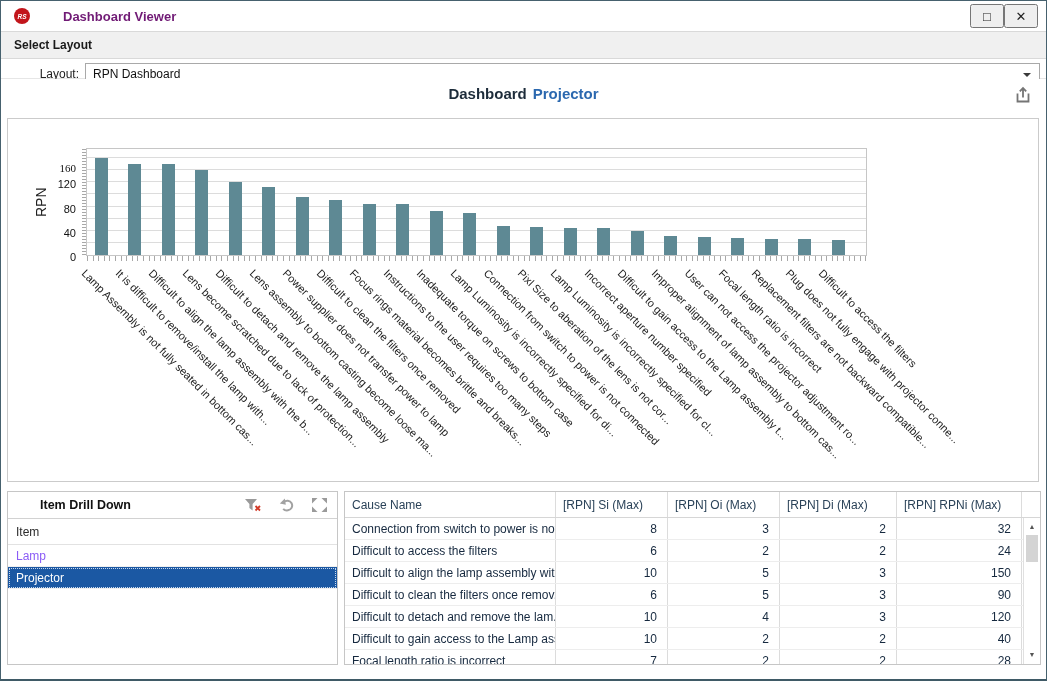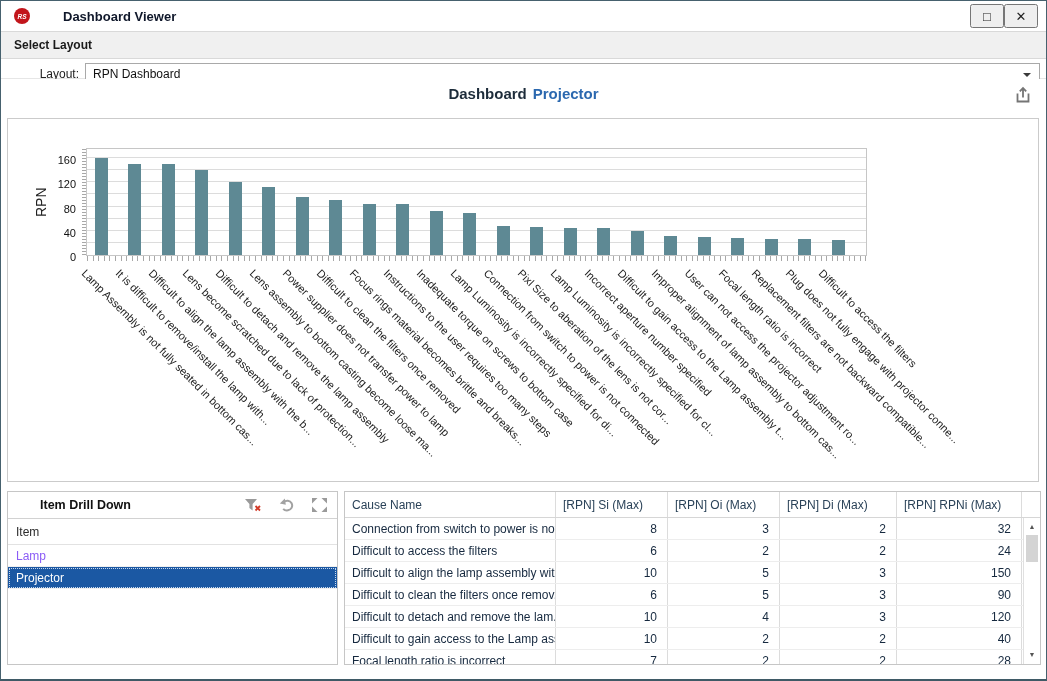--- a/index.html
+++ b/index.html
@@ -1,21 +1,21 @@
 <!DOCTYPE html>
 <html><head>
 <meta charset="utf-8">
 <style>
   html,body{margin:0;padding:0;background:#888;}
   *{box-sizing:border-box;font-family:"Liberation Sans",sans-serif;}
   .window{position:relative;width:1047px;height:681px;background:#fff;border:1px solid #46616e;border-bottom:2px solid #3f5a66;overflow:hidden;}
   
   .titlebar{height:30px;display:flex;align-items:center;padding:0 8px 0 13px;background:#fff;}
   .logo{width:16px;height:16px;border-radius:50%;background:#c2151b;color:#fff;display:flex;align-items:center;justify-content:center;font-size:6.5px;font-weight:bold;font-style:italic;}
-  .win-title{margin-left:8px;font-size:13px;font-weight:bold;color:#0f172a;padding-left:25px;}
+  .win-title{margin-left:8px;font-size:13px;font-weight:bold;color:#701a75;padding-left:25px;}
   .win-controls{margin-left:auto;display:flex;}
   .win-btn{width:34px;height:24px;display:flex;align-items:center;justify-content:center;font-size:13px;color:#222;cursor:default;}
   
   .band{height:28px;background:#f0f0f0;border-top:1px solid #d9d9d9;border-bottom:1px solid #d9d9d9;display:flex;align-items:center;padding-left:13px;font-size:12px;font-weight:bold;color:#1a1a1a;}
   
   .layout-row{position:relative;height:20px;border-bottom:1px solid #e6e6e6;background:#fff;}
   .layout-label{position:absolute;left:0;top:8px;width:78px;text-align:right;font-size:12px;color:#222;}
   .combo{position:absolute;left:84px;right:6px;top:4px;height:22px;border:1px solid #a9a9a9;background:#fff;font-size:12px;color:#111;line-height:20px;padding-left:7px;}
   .combo .caret{position:absolute;right:8px;top:9px;width:0;height:0;border-left:4px solid transparent;border-right:4px solid transparent;border-top:4px solid #3a3a3a;}
   
@@ -106,21 +106,21 @@
       </span>
     </button>
 
     <div class="chart-box">
       <div class="y-axis-title">RPN</div>
       <div class="y-axis-labels">
           <div class="ytick" style="bottom: -6px;">0</div>
           <div class="ytick" style="bottom: 18.25px;">40</div>
           <div class="ytick" style="bottom: 42.5px;">80</div>
           <div class="ytick" style="bottom: 66.75px;">120</div>
-          <div class="ytick" style="bottom: 91px;">160</div>
+          <div class="ytick" style="bottom: 83px; font-family: Liberation Serif, serif;">160</div>
         </div>
       <div class="plot">
           <div class="gridline" style="bottom: 97px;"></div>
           <div class="gridline" style="bottom: 84.875px;"></div>
           <div class="gridline" style="bottom: 72.75px;"></div>
           <div class="gridline" style="bottom: 60.625px;"></div>
           <div class="gridline" style="bottom: 48.5px;"></div>
           <div class="gridline" style="bottom: 36.375px;"></div>
           <div class="gridline" style="bottom: 24.25px;"></div>
           <div class="gridline" style="bottom: 12.125px;"></div>

